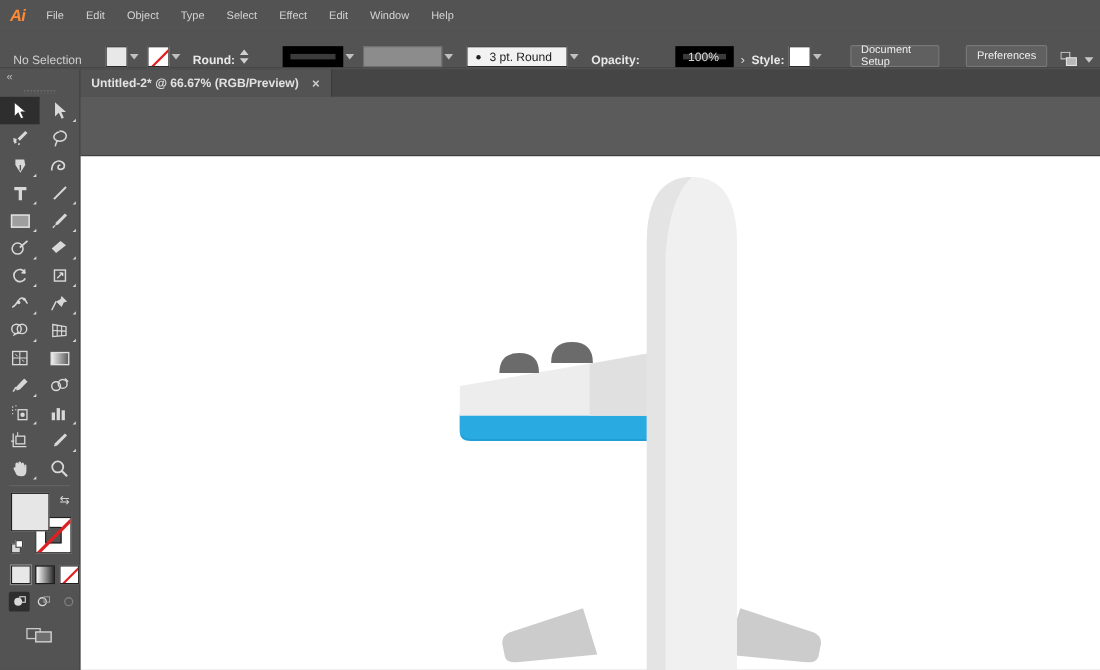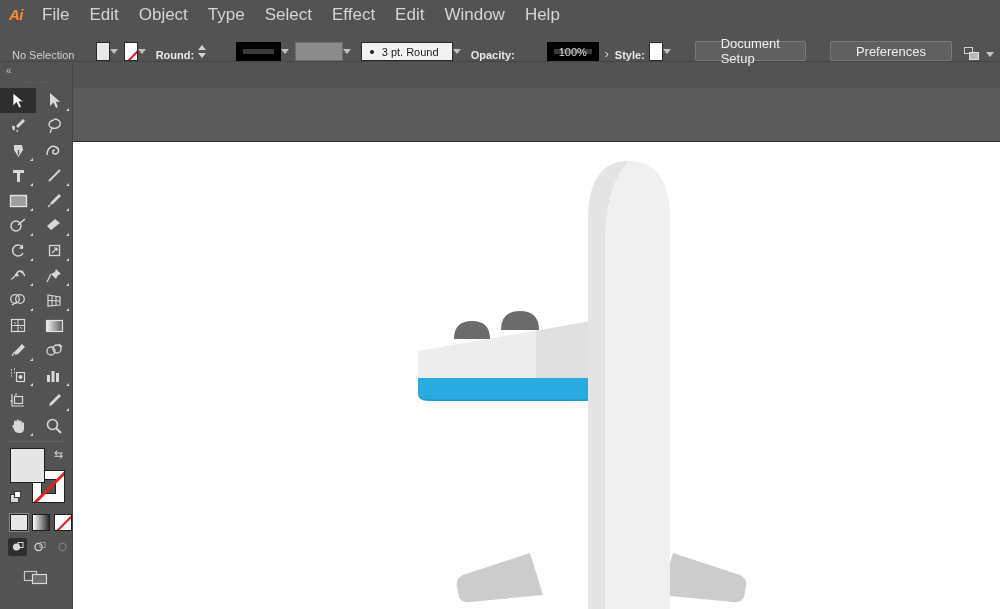--- a/index.html
+++ b/index.html
@@ -16,21 +16,21 @@
     position: absolute; left: 0; top: 0; width: 1000px; height: 29px;
     background: #535353; display: flex; align-items: flex-start;
   }
   .ai-logo {
     width: 32px; height: 29px; display: flex; align-items: center;
     justify-content: center; color: #ff8a33; font-weight: bold;
     font-size: 15px; font-style: italic; letter-spacing: -0.5px;
   }
   .menu-item {
     padding: 0 10px; height: 29px; line-height: 29px;
-    color: #d4d4d4; font-size: 17px; cursor: default;
+    color: #d4d4d4; font-size: 10px; cursor: default;
   }
   .mb-right { margin-left: auto; display: flex; align-items: center; padding-right: 8px; }
   .badge-btn {
     width: 18px; height: 16px; background: #9a9a9a; color: #3a3a3a;
     font-size: 9px; font-weight: bold; display: flex; align-items: center;
     justify-content: center; margin: 0 9px; border-radius: 1px;
   }
   .ws-icon { display: flex; align-items: center; margin-left: 6px; }
   .chev { width: 0; height: 0; border-left: 4px solid transparent;
           border-right: 4px solid transparent; border-top: 5px solid #c8c8c8;
@@ -83,22 +83,22 @@
     height: 19px; background: #8c8c8c; border: 1px solid #6e6e6e;
   }
   .brush-field {
     height: 19px; background: #f2f2f2; border: 1px solid #2b2b2b;
     color: #1c1c1c; font-size: 11px; display: flex; align-items: center;
     padding: 0 8px; gap: 8px; min-width: 92px;
   }
   .brush-dot { width: 4px; height: 4px; border-radius: 50%; background: #222; }
   .cb-btn {
     height: 20px; background: #606060; border: 1px solid #787878;
-    border-radius: 2px; color: #efefef; font-size: 13px;
-    display: flex; align-items: center; padding: 0 25px; margin-left: 24px;
+    border-radius: 2px; color: #efefef; font-size: 10px;
+    display: flex; align-items: center; padding: 0 9px; margin-left: 24px;
   }
   .next-arrow { color: #d8d8d8; font-size: 12px; margin: 0 6px; }
 
   
   .tabstrip {
     position: absolute; left: 73px; top: 63px; width: 927px; height: 25px;
     background: #454545; display: flex; align-items: flex-end;
   }
   .doctab {
     height: 25px; background: #535353; color: #e2e2e2; font-size: 11px;
@@ -255,20 +255,26 @@
 
     <div class="ws-icon" style="margin-left:12px">
       <svg width="16" height="14" viewBox="0 0 16 14">
         <rect x="0.5" y="0.5" width="8" height="6" fill="none" stroke="#cfcfcf"></rect>
         <rect x="5.5" y="5.5" width="9" height="7" fill="#b9b9b9" stroke="#e2e2e2"></rect>
       </svg>
       <span class="chev"></span>
     </div>
   </div>
 
+  <div class="tabstrip">
+    <div class="doctab">
+      <span>Untitled-2* @ 66.67% (RGB/Preview)</span>
+      <span class="tab-close">×</span>
+    </div>
+  </div>
 
   <div class="workarea">
     <div class="canvas-sheet">
       <svg width="927" height="468" viewBox="0 0 927 468">
 
         <path d="M457 552 L390 574 Q382 578 384 586 L386 596 Q388 602 397 601 L470 594 Z" transform="translate(0,-141)" fill="#cccccc"></path>
         <path d="M600 552 L667 574 Q675 578 673 586 L671 596 Q669 602 660 601 L587 594 Z" transform="translate(0,-141)" fill="#cccccc"></path>
 
         <path d="M345 377 L345 392 Q345 400 355 400 L518 400 L518 377 Z" transform="translate(0,-141)" fill="#1f9fd6"></path>
         <path d="M345 375 L518 375 L518 398 L356 398 Q345 398 345 390 Z" transform="translate(0,-141)" fill="#29abe2"></path>

